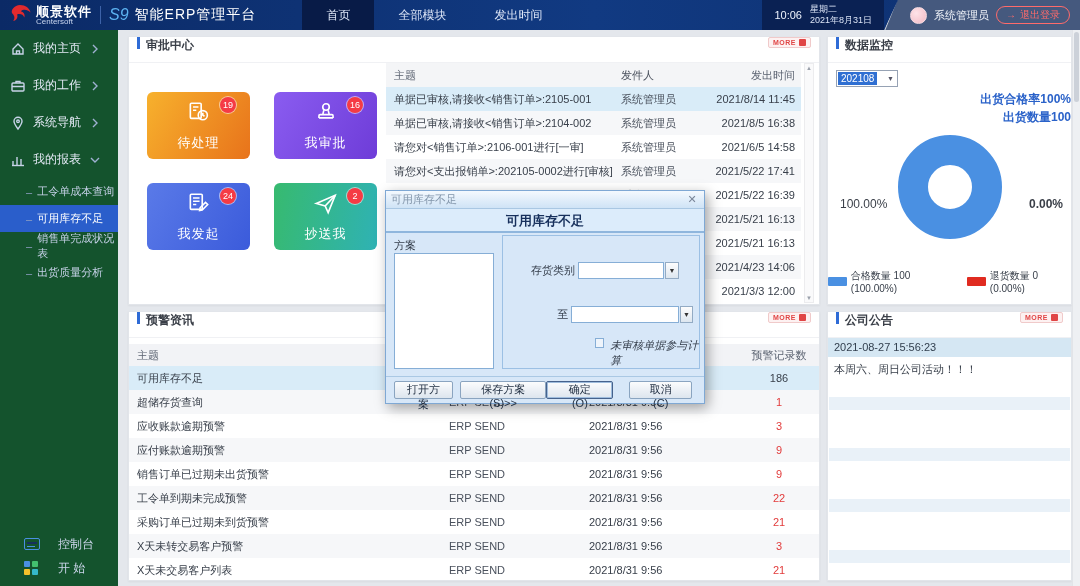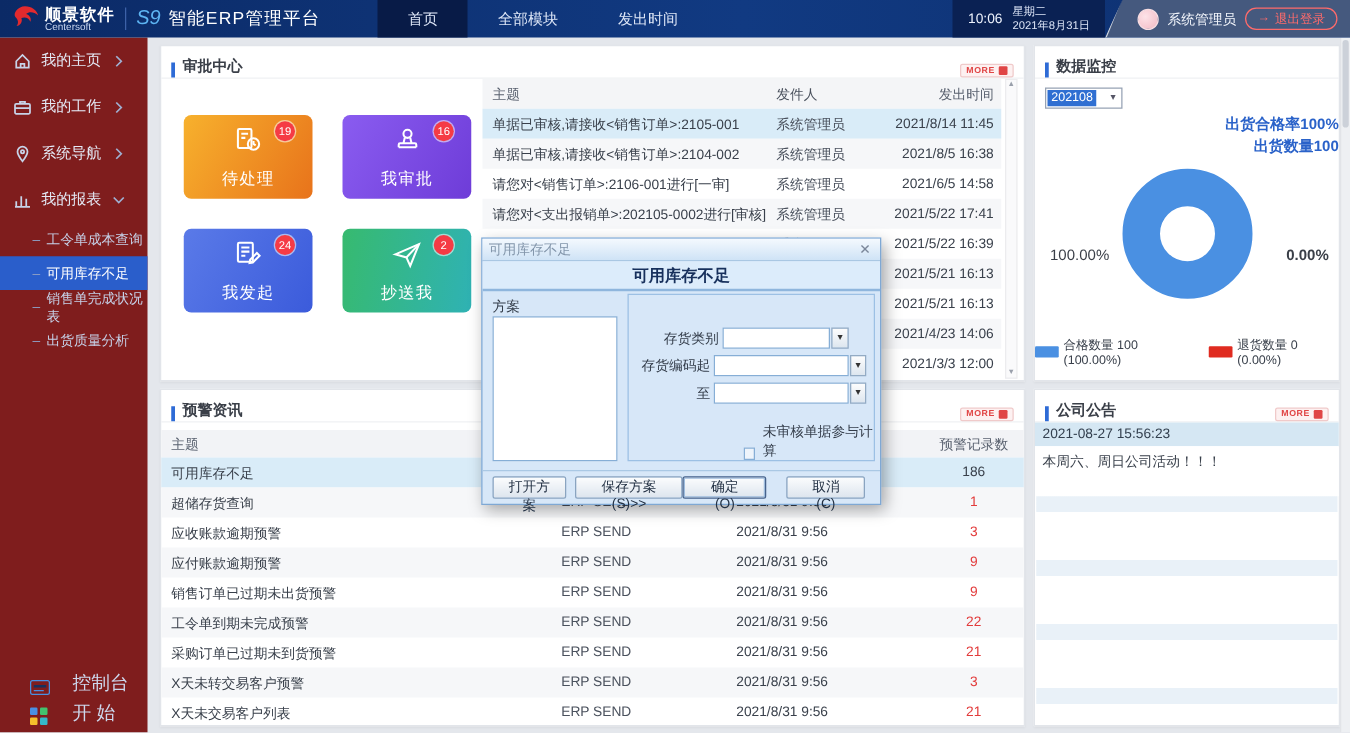--- a/index.html
+++ b/index.html
@@ -28,44 +28,44 @@
   .user-seg { position:relative; height:30px; display:flex; align-items:center; gap:7px;
     background:#45597e; padding:0 10px 0 26px; clip-path:polygon(14px 0,100% 0,100% 100%,0 100%); }
   .user-seg .diag { position:absolute; left:6px; top:-4px; width:1px; height:40px; background:rgba(255,255,255,.75); transform:rotate(22deg); }
   .avatar { width:17px; height:17px; border-radius:50%; background:radial-gradient(circle at 35% 35%,#fde3e8,#f2b9c4); border:1px solid #f7dde2; }
   .user-name { font-size:11px; color:#f2f5fb; }
   .logout { display:flex; align-items:center; gap:4px; border:1px solid #ff6b6b; color:#ff6b6b;
     border-radius:10px; padding:1px 9px; font-size:10px; background:transparent; cursor:pointer; }
   .logout-ic { font-size:10px; line-height:1; }
 
   
-  .sidebar { position:absolute; left:0; top:30px; width:118px; height:556px; background:#7f1d1d; z-index:10; }
+  .sidebar { position:absolute; left:0; top:30px; width:118px; height:556px; background:#14532d; z-index:10; }
   .side-item { display:flex; align-items:center; height:37px; padding:0 8px 0 10px; color:#e4eaf6; font-size:12px; cursor:pointer; }
   .side-item svg { flex:0 0 16px; margin-right:7px; }
   .side-item .chev { margin-left:auto; }
   .side-sub { display:flex; align-items:center; height:27px; padding-left:26px; font-size:11px; color:#c6d1e8; cursor:pointer; }
   .side-sub .dash { margin-right:5px; color:#8fa0c4; }
   .side-sub.active { background:#2a5ecb; color:#fff; }
   .side-footer { position:absolute; left:0; bottom:6px; width:118px; }
-  .foot-row { display:flex; align-items:flex-end; height:24px; padding-left:24px; font-size:15px; color:#cdd7ec; cursor:pointer; }
+  .foot-row { display:flex; align-items:center; height:24px; padding-left:24px; font-size:12px; color:#cdd7ec; cursor:pointer; }
   .foot-row .ic { width:18px; margin-right:16px; display:flex; flex-wrap:wrap; }
   .console-ic { width:16px; height:12px; border:1px solid #4a90e2; border-radius:2px;
     background:linear-gradient(#16305f,#16305f) 2px 3px/10px 2px no-repeat,linear-gradient(#4a90e2,#4a90e2) 2px 7px/8px 1px no-repeat; }
   .start-ic { width:14px; height:14px; display:grid; grid-template-columns:6px 6px; grid-gap:2px; }
   .start-ic i { width:6px; height:6px; border-radius:1px; }
   .start-ic i:nth-child(1){background:#4a90e2}.start-ic i:nth-child(2){background:#43c16e}
   .start-ic i:nth-child(3){background:#f5c02b}.start-ic i:nth-child(4){background:#35b8c9}
 
   
   .panel { position:absolute; background:#fff; border:1px solid #e2e5ea; box-shadow:0 1px 2px rgba(0,0,0,.05); }
   .p-approval { left:128px; top:36px; width:692px; height:269px; }
   .p-monitor  { left:827px; top:36px; width:245px; height:269px; }
   .p-alerts   { left:128px; top:311px; width:692px; height:270px; }
   .p-notice   { left:827px; top:311px; width:245px; height:270px; }
-  .phead { height:26px; display:flex; align-items:flex-end; padding:0 8px; border-bottom:1px solid #f0f1f4; }
+  .phead { height:26px; display:flex; align-items:flex-start; padding:0 8px; border-bottom:1px solid #f0f1f4; }
   .pbar { width:3px; height:12px; background:#2e6bd6; margin-right:6px; }
   .ptitle { font-size:12px; font-weight:bold; color:#3a3f48; }
   .more { margin-left:auto; display:flex; align-items:center; gap:3px; background:#fdf1f1; border:1px solid #f0caca; border-radius:2px; padding:1px 4px; cursor:pointer; }
   .more-txt { font-size:7px; color:#e04545; letter-spacing:.5px; font-weight:bold; }
   .more-sq { width:7px; height:7px; background:#e04545; border-radius:1px; }
 
   
   .tiles { position:absolute; left:18px; top:55px; display:grid; grid-template-columns:103px 103px; grid-gap:17px 13px;gap:24px; }
   .tile { position:relative; height:67px; border-radius:6px; cursor:pointer; }
   .tile-pending  { background:linear-gradient(120deg,#f7b12d,#e8731b); }
@@ -133,21 +133,21 @@
   .mplan { position:absolute; left:8px; top:3px; font-size:11px; color:#333c49; }
   .mlist { position:absolute; left:8px; top:18px; width:100px; bottom:6px; background:#fff; border:1px solid #86aed6; }
   .mright { position:absolute; left:116px; top:0; right:4px; bottom:6px; border:1px solid #9cc0e4; }
   .frow { position:absolute; left:0; right:6px; display:flex; align-items:center; }
   .f1 { top:26px; } .f2 { top:48px; } .f3 { top:70px; }
   .flab { width:72px; text-align:right; font-size:11px; color:#333c49; margin-right:3px; }
   .fin { height:17px; border:1px solid #86aed6; font-size:11px; padding:0 2px; background:#fff; }
   .f1 .fin { width:86px; } .f2 .fin, .f3 .fin { width:108px; }
   .lookup { width:14px; height:17px; margin-left:1px; background:linear-gradient(#fdfdfd,#dde6ef); border:1px solid #93abc4;
     font-size:7px; color:#333; text-align:center; line-height:15px; cursor:pointer; }
-  .fcheck { position:absolute; top:102px; left:92px; display:flex; align-items:flex-end; gap:6px; }
+  .fcheck { position:absolute; top:102px; left:92px; display:flex; align-items:flex-start; gap:6px;font-style:italic; }
   .cbx { width:10px; height:10px; border:1px solid #86aed6; background:#eef4fb; cursor:pointer; }
   .clab { font-size:11px; color:#333c49; }
   .mfoot { position:absolute; bottom:0; left:0; right:0; height:27px; border-top:1px solid #aac8e4;
     display:flex; align-items:center; padding:0 8px; }
   .btn { height:18px; padding:0 7px; background:linear-gradient(#fbfcfd,#dde5ee); border:1px solid #8aa4c0;
     border-radius:2px; font-size:11px; color:#223043; cursor:pointer; }
   .btn-save { margin-left:7px; }
   .btn-ok { margin-left:auto; border:1px solid #46628c; box-shadow:inset 0 0 0 1px #9ebcdd; padding:0 14px; }
   .btn-cancel { margin-left:16px; margin-right:4px; padding:0 12px;text-align:center; }
 
@@ -512,25 +512,20 @@
     <div class="mhead">可用库存不足</div>
     <div class="mbody">
       <span class="mplan">方案</span>
       <div class="mlist"></div>
       <div class="mright">
         <div class="frow f1">
           <span class="flab">存货类别</span>
           <input class="fin" value="" style="">
           <span class="lookup">▼</span>
         </div>
-        <div class="frow f2">
-          <span class="flab">存货编码起</span>
-          <input class="fin" value="" style="">
-          <span class="lookup">▼</span>
-        </div>
         <div class="frow f3">
           <span class="flab">至</span>
           <input class="fin" value="" style="">
           <span class="lookup">▼</span>
         </div>
         <div class="fcheck">
           <span class="cbx"></span>
           <span class="clab">未审核单据参与计算</span>
         </div>
       </div>

